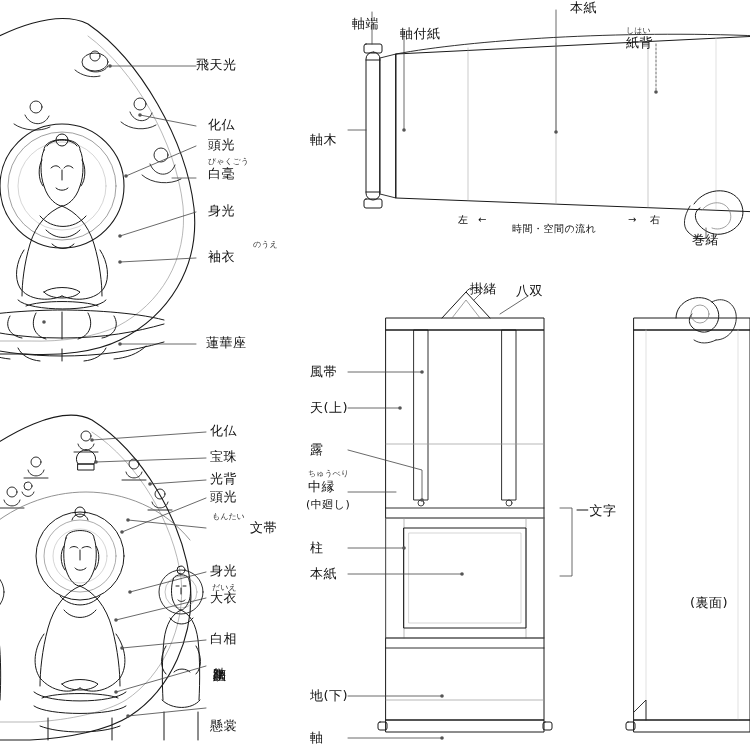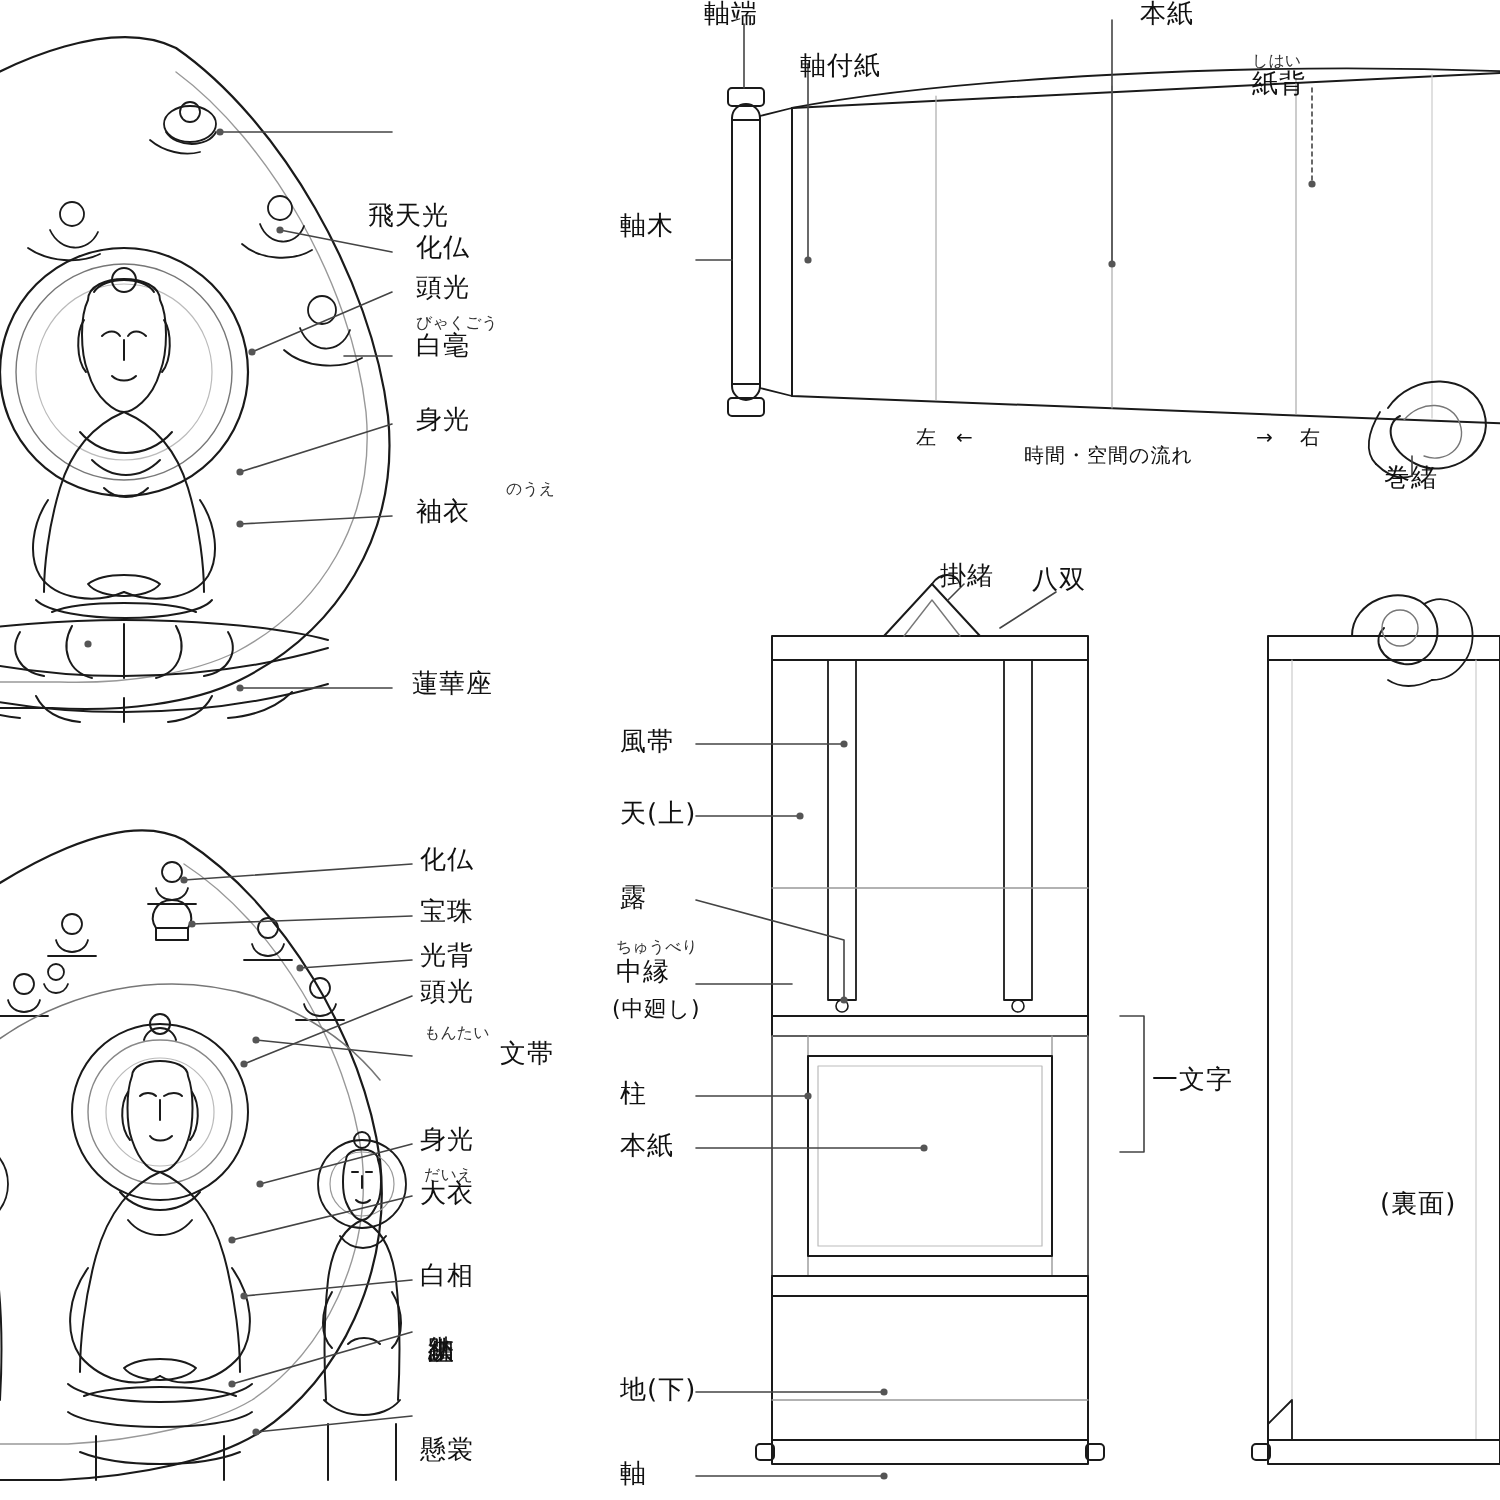--- a/index.html
+++ b/index.html
@@ -364,21 +364,21 @@
       <circle cx="422" cy="372" r="1.8"></circle>
       <circle cx="400" cy="408" r="1.8"></circle>
       <circle cx="422" cy="500" r="1.8"></circle>
       <circle cx="404" cy="548" r="1.8"></circle>
       <circle cx="462" cy="574" r="1.8"></circle>
       <circle cx="442" cy="696" r="1.8"></circle>
       <circle cx="442" cy="738" r="1.8"></circle>
     </g>
   </svg>
 
-  <div class="lbl" style="left:184px; top:57px;margin-top:44px;">飛天光</div>
+  <div class="lbl" style="left:196px; top:57px;">飛天光</div>
 
   <div class="lbl" style="left:208px; top:117px;">化仏</div>
 
   <div class="lbl" style="left:208px; top:137px;">頭光</div>
 
   <div class="lbl sm" style="left:208px; top:157px;text-align:center;">びゃくごう</div>
   <div class="lbl" style="left:208px; top:166px;">白毫</div>
 
   <div class="lbl" style="left:208px; top:203px;">身光</div>
 
@@ -402,30 +402,30 @@
 
   <div class="lbl sm" style="left:212px; top:583px;">だいえ</div>
   <div class="lbl" style="left:210px; top:590px;text-align:right;">大衣</div>
 
   <div class="lbl" style="left:210px; top:631px;">白相</div>
 
   <div class="lbl v" style="left:212px; top:657px; height:56px;">結跏趺坐</div>
 
   <div class="lbl" style="left:210px; top:718px;">懸裳</div>
 
-  <div class="lbl" style="left:352px; top:0px;">軸端</div>
+  <div class="lbl" style="left:352px; top:16px;">軸端</div>
 
   <div class="lbl" style="left:400px; top:26px;">軸付紙</div>
 
   <div class="lbl" style="left:570px; top:0px;">本紙</div>
 
   <div class="lbl sm" style="left:626px; top:26px;">しはい</div>
   <div class="lbl" style="left:626px; top:35px;">紙背</div>
 
-  <div class="lbl" style="left:310px; top:106px;">軸木</div>
+  <div class="lbl" style="left:310px; top:132px;">軸木</div>
 
   <div class="lbl" style="left:692px; top:232px;">巻緒</div>
 
   <div class="lbl tiny" style="left:458px; top:212px;">左</div>
   <div class="lbl tiny" style="left:478px; top:212px;">←</div>
   <div class="lbl tiny" style="left:512px; top:221px;">時間・空間の流れ</div>
   <div class="lbl tiny" style="left:628px; top:212px;">→</div>
   <div class="lbl tiny" style="left:650px; top:212px;">右</div>
 
   <div class="lbl" style="left:470px; top:281px;">掛緒</div>
@@ -442,17 +442,17 @@
   <div class="lbl mid" style="left:306px; top:497px;">(中廻し)</div>
 
   <div class="lbl" style="left:310px; top:540px;">柱</div>
 
   <div class="lbl" style="left:310px; top:566px;">本紙</div>
 
   <div class="lbl" style="left:310px; top:688px;">地(下)</div>
 
   <div class="lbl" style="left:310px; top:730px;">軸</div>
 
-  <div class="lbl" style="left:576px; top:533px;">一文字</div>
+  <div class="lbl" style="left:576px; top:503px;">一文字</div>
 
   <div class="lbl" style="left:690px; top:595px;">(裏面)</div>
 
 </div>
 
 </body></html>

